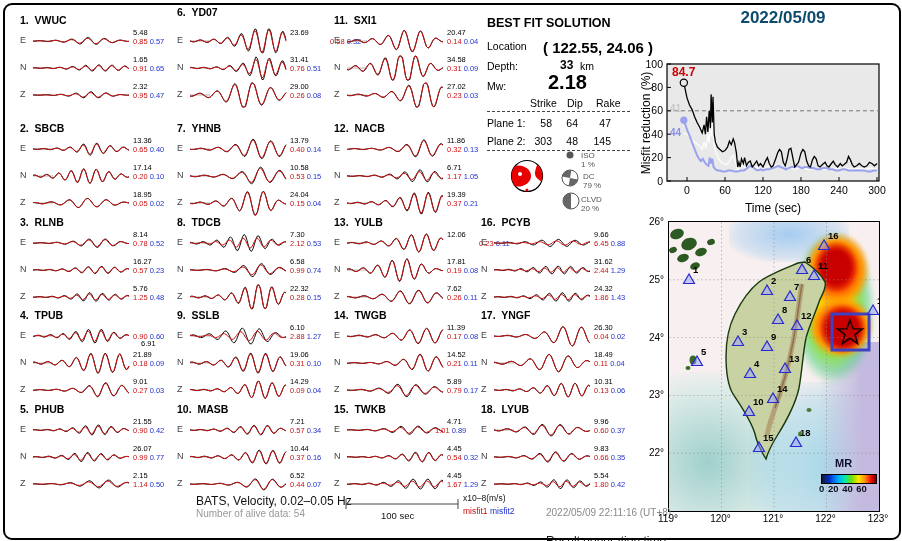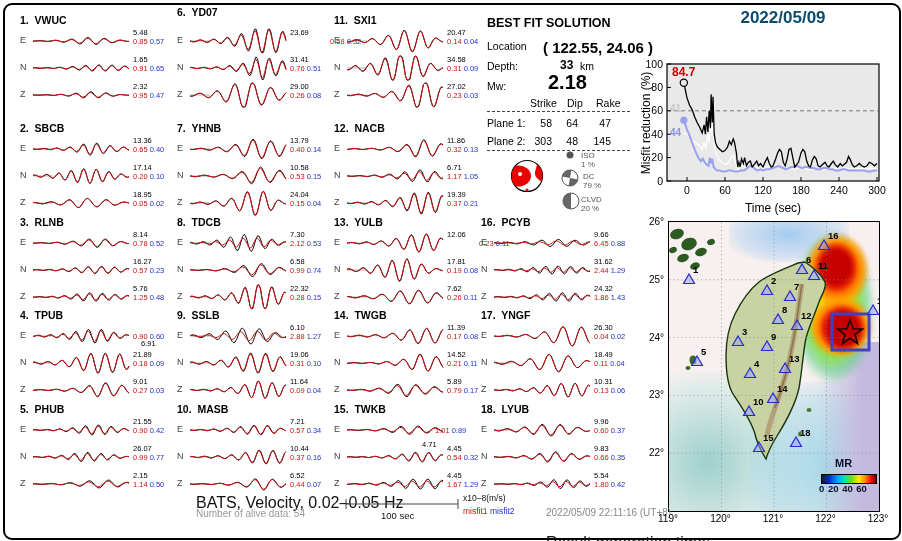--- a/index.html
+++ b/index.html
@@ -13,21 +13,21 @@
   .tbl-hdr{font-size:10.5px;color:#000;}
   .tbl-val{font-size:10.5px;color:#000;text-align:right;}
   .dash{border-top:1px dashed #444;height:0;}
   .decomp-name{font-size:8px;color:#555;line-height:9px;}
   .station-hdr{font-size:10.5px;font-weight:bold;color:#000;white-space:pre;}
   .comp-lbl{font-size:9px;color:#444;}
   .amp{font-size:7.5px;color:#000;line-height:8px;}
   .mis{font-size:7.5px;line-height:8px;white-space:pre;}
   .mis .m1{color:#cc1111;}
   .mis .m2{color:#2233cc;}
-  .foot1{font-size:16px;color:#111;}
+  .foot1{font-size:12px;color:#111;}
   .foot2{font-size:10px;color:#999;}
   .unit{font-size:8.5px;color:#111;}
   .mleg{font-size:8.5px;}
   .mleg .m1{color:#cc1111;}
   .mleg .m2{color:#2233cc;}
   .axis-lab{font-size:10px;color:#000;}
   #map{position:absolute;left:668px;top:221px;width:210px;height:289px;border:1.5px solid #000;background:#f8f0f0;overflow:hidden;}
   .layer{position:absolute;}
   #mr-bar{position:absolute;left:152px;top:252px;width:54px;height:8px;border:1px solid #000;
     background:linear-gradient(90deg,#181830,#0030d0 14%,#00a8ff 30%,#00e8b0 42%,#70e000 55%,#ffe800 68%,#ff8800 80%,#e80000 92%,#700000);}
@@ -257,21 +257,21 @@
         <path d="M0.0,12.40L1.5,12.15L3.0,12.26L4.5,12.71L6.0,13.32L7.5,13.85L9.0,14.06L10.5,13.82L12.0,13.19L13.5,12.41L15.0,11.79L16.5,11.63L18.0,12.06L19.5,12.96L21.0,13.98L22.5,14.72L24.0,14.80L25.5,14.10L27.0,12.83L28.5,11.46L30.0,10.56L31.5,10.57L33.0,11.63L34.5,13.44L36.0,15.35L37.5,16.56L39.0,16.47L40.5,14.88L42.0,12.22L43.5,9.44L45.0,7.70L46.5,7.90L48.0,10.26L49.5,14.12L51.0,18.06L52.5,20.44L54.0,20.06L55.5,16.80L57.0,11.72L58.5,6.77L60.0,3.97L61.5,4.56L63.0,8.44L64.5,14.16L66.0,19.49L67.5,22.37L69.0,21.68L70.5,17.71L72.0,12.03L73.5,6.81L75.0,4.05L76.5,4.75L78.0,8.57L79.5,13.96L81.0,18.76L82.5,21.11L84.0,20.19L85.5,16.57L87.0,11.93L88.5,8.25L90.0,6.91L91.5,8.11L93.0,10.95L94.5,14.00L96.0,15.98" stroke="#cc1111" stroke-width="1" fill="none"></path>
       </svg>
       <div class="amp" style="left: 290px; top: 351px; position: absolute;">19.06</div>
       <div class="mis" style="left: 290px; top: 360px; position: absolute;"><span class="m1">0.31</span><span class="m2"> 0.10</span></div>
       <div class="comp-lbl" style="left: 177px; top: 384px; position: absolute;">Z</div>
       <svg width="97" height="26" style="position: absolute; left: 190px; top: 377px;">
         <path d="M0,13 L20,13" stroke="#b0b0b0" stroke-width="1" fill="none"></path>
         <path d="M0.0,12.48L1.5,12.54L3.0,12.83L4.5,13.22L6.0,13.50L7.5,13.55L9.0,13.33L10.5,12.93L12.0,12.53L13.5,12.34L15.0,12.46L16.5,12.86L18.0,13.39L19.5,13.79L21.0,13.84L22.5,13.47L24.0,12.79L25.5,12.11L27.0,11.77L28.5,12.00L30.0,12.78L31.5,13.81L33.0,14.60L34.5,14.72L36.0,13.99L37.5,12.65L39.0,11.27L40.5,10.53L42.0,10.88L43.5,12.32L45.0,14.34L46.5,16.06L48.0,16.60L49.5,15.47L51.0,12.91L52.5,9.87L54.0,7.76L55.5,7.82L57.0,10.44L58.5,14.79L60.0,18.98L61.5,20.90L63.0,19.28L64.5,14.53L66.0,8.70L67.5,4.55L69.0,4.15L70.5,7.75L72.0,13.64L73.5,19.06L75.0,21.57L76.5,20.18L78.0,15.73L79.5,10.38L81.0,6.49L82.5,5.69L84.0,8.17L85.5,12.67L87.0,17.09L88.5,19.43L90.0,18.71L91.5,15.44L93.0,11.37L94.5,8.50L96.0,8.06" stroke="#111111" stroke-width="1" fill="none"></path>
         <path d="M0.0,12.49L1.5,12.56L3.0,12.85L4.5,13.22L6.0,13.50L7.5,13.54L9.0,13.31L10.5,12.92L12.0,12.54L13.5,12.35L15.0,12.48L16.5,12.88L18.0,13.39L19.5,13.77L21.0,13.81L22.5,13.44L24.0,12.78L25.5,12.12L27.0,11.80L28.5,12.04L30.0,12.82L31.5,13.82L33.0,14.57L34.5,14.66L36.0,13.93L37.5,12.62L39.0,11.29L40.5,10.60L42.0,10.97L43.5,12.40L45.0,14.36L46.5,16.00L48.0,16.47L49.5,15.33L51.0,12.82L52.5,9.89L54.0,7.90L55.5,8.02L57.0,10.63L58.5,14.87L60.0,18.90L61.5,20.68L63.0,19.01L64.5,14.32L66.0,8.65L67.5,4.68L69.0,4.40L70.5,8.01L72.0,13.81L73.5,19.07L75.0,21.42L76.5,19.95L78.0,15.53L79.5,10.28L81.0,6.55L82.5,5.87L84.0,8.37L85.5,12.81L87.0,17.12L88.5,19.33L90.0,18.54L91.5,15.28L93.0,11.29L94.5,8.51L96.0,8.15" stroke="#cc1111" stroke-width="1" fill="none"></path>
       </svg>
-      <div class="amp" style="left: 290px; top: 378px; position: absolute;">11.64</div>
+      <div class="amp" style="left: 290px; top: 378px; position: absolute;">14.29</div>
       <div class="mis" style="left: 290px; top: 387px; position: absolute;"><span class="m1">0.09</span><span class="m2"> 0.04</span></div>
       <div class="station-hdr" style="left: 177px; top: 403px; position: absolute;">10.  MASB</div>
       <div class="comp-lbl" style="left: 177px; top: 424px; position: absolute;">E</div>
       <svg width="97" height="26" style="position: absolute; left: 190px; top: 417px;">
         <path d="M0,13 L20,13" stroke="#b0b0b0" stroke-width="1" fill="none"></path>
         <path d="M0.0,12.85L1.5,13.15L3.0,13.40L4.5,13.46L6.0,13.28L7.5,12.93L9.0,12.59L10.5,12.42L12.0,12.55L13.5,12.93L15.0,13.39L16.5,13.70L18.0,13.68L19.5,13.29L21.0,12.70L22.5,12.19L24.0,12.04L25.5,12.37L27.0,13.08L28.5,13.85L30.0,14.29L31.5,14.12L33.0,13.35L34.5,12.27L36.0,11.40L37.5,11.21L39.0,11.91L40.5,13.29L42.0,14.75L43.5,15.56L45.0,15.19L46.5,13.66L48.0,11.58L49.5,9.92L51.0,9.57L52.5,10.88L54.0,13.36L55.5,15.89L57.0,17.24L58.5,16.65L60.0,14.30L61.5,11.21L63.0,8.84L64.5,8.32L66.0,9.97L67.5,13.08L69.0,16.23L70.5,17.93L72.0,17.36L73.5,14.75L75.0,11.35L76.5,8.83L78.0,8.37L79.5,10.08L81.0,12.95L82.5,15.47L84.0,16.46L85.5,15.71L87.0,13.91L88.5,12.15L90.0,11.24L91.5,11.37L93.0,12.17L94.5,13.08L96.0,13.66" stroke="#111111" stroke-width="1" fill="none"></path>
         <path d="M0.0,12.92L1.5,13.17L3.0,13.35L4.5,13.37L6.0,13.19L7.5,12.89L9.0,12.62L10.5,12.52L12.0,12.67L13.5,13.01L15.0,13.38L16.5,13.60L18.0,13.52L19.5,13.16L21.0,12.67L22.5,12.28L24.0,12.23L25.5,12.57L27.0,13.18L28.5,13.79L30.0,14.07L31.5,13.83L33.0,13.13L34.5,12.25L36.0,11.62L37.5,11.59L39.0,12.29L40.5,13.46L42.0,14.60L43.5,15.10L45.0,14.62L46.5,13.24L48.0,11.53L49.5,10.32L51.0,10.28L52.5,11.58L54.0,13.72L55.5,15.72L57.0,16.58L58.5,15.79L60.0,13.62L61.5,11.04L63.0,9.26L64.5,9.16L66.0,10.85L67.5,13.60L69.0,16.14L70.5,17.27L72.0,16.43L73.5,13.97L75.0,11.07L76.5,9.13L78.0,9.07L79.5,10.83L81.0,13.43L82.5,15.53L84.0,16.17L85.5,15.27L87.0,13.53L88.5,11.96L90.0,11.26L91.5,11.52L93.0,12.36L94.5,13.21L96.0,13.70" stroke="#cc1111" stroke-width="1" fill="none"></path>
       </svg>
       <div class="amp" style="left: 290px; top: 418px; position: absolute;">7.21</div>
       <div class="mis" style="left: 290px; top: 427px; position: absolute;"><span class="m1">0.57</span><span class="m2"> 0.34</span></div>
@@ -391,21 +391,21 @@
       </svg>
       <div class="amp" style="left: 447px; top: 378px; position: absolute;">5.89</div>
       <div class="mis" style="left: 447px; top: 387px; position: absolute;"><span class="m1">0.79</span><span class="m2"> 0.17</span></div>
       <div class="station-hdr" style="left: 334px; top: 403px; position: absolute;">15.  TWKB</div>
       <div class="comp-lbl" style="left: 334px; top: 424px; position: absolute;">E</div>
       <svg width="97" height="26" style="position: absolute; left: 347px; top: 417px;">
         <path d="M0,13 L20,13" stroke="#b0b0b0" stroke-width="1" fill="none"></path>
         <path d="M0.0,12.88L1.5,12.74L3.0,12.68L4.5,12.72L6.0,12.86L7.5,13.06L9.0,13.27L10.5,13.41L12.0,13.43L13.5,13.31L15.0,13.06L16.5,12.76L18.0,12.50L19.5,12.37L21.0,12.43L22.5,12.69L24.0,13.10L25.5,13.53L27.0,13.85L28.5,13.94L30.0,13.73L31.5,13.25L33.0,12.62L34.5,12.00L36.0,11.60L37.5,11.58L39.0,12.02L40.5,12.86L42.0,13.91L43.5,14.87L45.0,15.41L46.5,15.28L48.0,14.39L49.5,12.91L51.0,11.23L52.5,9.86L54.0,9.29L55.5,9.80L57.0,11.32L58.5,13.45L60.0,15.57L61.5,17.01L63.0,17.31L64.5,16.37L66.0,14.49L67.5,12.24L69.0,10.29L70.5,9.21L72.0,9.25L73.5,10.33L75.0,12.08L76.5,13.94L78.0,15.39L79.5,16.05L81.0,15.80L82.5,14.79L84.0,13.36L85.5,11.95L87.0,10.97L88.5,10.66L90.0,11.06L91.5,11.98L93.0,13.10L94.5,14.07L96.0,14.60" stroke="#111111" stroke-width="1" fill="none"></path>
         <path d="M0.0,12.87L1.5,12.79L3.0,12.77L4.5,12.83L6.0,12.95L7.5,13.10L9.0,13.23L10.5,13.30L12.0,13.27L13.5,13.15L15.0,12.96L16.5,12.76L18.0,12.61L19.5,12.57L21.0,12.67L22.5,12.89L24.0,13.19L25.5,13.46L27.0,13.63L28.5,13.60L30.0,13.38L31.5,13.00L33.0,12.56L34.5,12.19L36.0,12.02L37.5,12.14L39.0,12.55L40.5,13.19L42.0,13.89L43.5,14.44L45.0,14.63L46.5,14.33L48.0,13.55L49.5,12.46L51.0,11.35L52.5,10.59L54.0,10.47L55.5,11.12L57.0,12.42L58.5,14.00L60.0,15.40L61.5,16.16L63.0,16.02L64.5,15.00L66.0,13.41L67.5,11.72L69.0,10.45L70.5,9.95L72.0,10.33L73.5,11.44L75.0,12.90L76.5,14.28L78.0,15.20L79.5,15.42L81.0,14.95L82.5,13.97L84.0,12.80L85.5,11.79L87.0,11.21L88.5,11.20L90.0,11.71L91.5,12.55L93.0,13.43L94.5,14.09L96.0,14.36" stroke="#cc1111" stroke-width="1" fill="none"></path>
       </svg>
-      <div class="amp" style="left: 422px; top: 418px; position: absolute; margin-top: 23px;">4.71</div>
+      <div class="amp" style="left: 447px; top: 418px; position: absolute;">4.71</div>
       <div class="mis" style="left: 435px; top: 427px; position: absolute;"><span class="m1">1.01</span><span class="m2"> 0.89</span></div>
       <div class="comp-lbl" style="left: 334px; top: 451px; position: absolute;">N</div>
       <svg width="97" height="26" style="position: absolute; left: 347px; top: 444px;">
         <path d="M0,13 L20,13" stroke="#b0b0b0" stroke-width="1" fill="none"></path>
         <path d="M0.0,12.87L1.5,12.73L3.0,12.73L4.5,12.87L6.0,13.09L7.5,13.28L9.0,13.33L10.5,13.21L12.0,12.97L13.5,12.72L15.0,12.59L16.5,12.66L18.0,12.93L19.5,13.27L21.0,13.51L22.5,13.51L24.0,13.23L25.5,12.80L27.0,12.40L28.5,12.27L30.0,12.50L31.5,13.04L33.0,13.63L34.5,13.98L36.0,13.87L37.5,13.29L39.0,12.47L40.5,11.79L42.0,11.63L43.5,12.15L45.0,13.20L46.5,14.33L48.0,14.99L49.5,14.74L51.0,13.54L52.5,11.85L54.0,10.44L55.5,10.10L57.0,11.19L58.5,13.37L60.0,15.69L61.5,16.97L63.0,16.43L64.5,14.12L66.0,11.04L67.5,8.67L69.0,8.25L70.5,10.11L72.0,13.44L73.5,16.65L75.0,18.16L76.5,17.21L78.0,14.27L79.5,10.81L81.0,8.54L82.5,8.50L84.0,10.58L85.5,13.60L87.0,16.00L88.5,16.69L90.0,15.57L91.5,13.45L93.0,11.52L94.5,10.67L96.0,11.07" stroke="#111111" stroke-width="1" fill="none"></path>
         <path d="M0.0,12.86L1.5,12.76L3.0,12.78L4.5,12.92L6.0,13.11L7.5,13.25L9.0,13.27L10.5,13.15L12.0,12.94L13.5,12.74L15.0,12.65L16.5,12.75L18.0,12.99L19.5,13.27L21.0,13.44L22.5,13.40L24.0,13.14L25.5,12.77L27.0,12.47L28.5,12.41L30.0,12.65L31.5,13.12L33.0,13.59L34.5,13.82L36.0,13.66L37.5,13.13L39.0,12.45L40.5,11.95L42.0,11.91L43.5,12.43L45.0,13.33L46.5,14.22L48.0,14.65L49.5,14.30L51.0,13.21L52.5,11.82L54.0,10.77L55.5,10.69L57.0,11.77L58.5,13.66L60.0,15.50L61.5,16.34L63.0,15.62L64.5,13.50L66.0,10.92L67.5,9.13L69.0,9.10L70.5,10.97L72.0,13.91L73.5,16.51L75.0,17.48L76.5,16.31L78.0,13.57L79.5,10.63L81.0,8.91L82.5,9.21L84.0,11.28L85.5,13.98L87.0,15.94L88.5,16.30L90.0,15.06L91.5,13.07L93.0,11.40L94.5,10.79L96.0,11.33" stroke="#cc1111" stroke-width="1" fill="none"></path>
       </svg>
       <div class="amp" style="left: 447px; top: 445px; position: absolute;">4.45</div>
       <div class="mis" style="left: 447px; top: 454px; position: absolute;"><span class="m1">0.54</span><span class="m2"> 0.32</span></div>
       <div class="comp-lbl" style="left: 334px; top: 478px; position: absolute;">Z</div>

